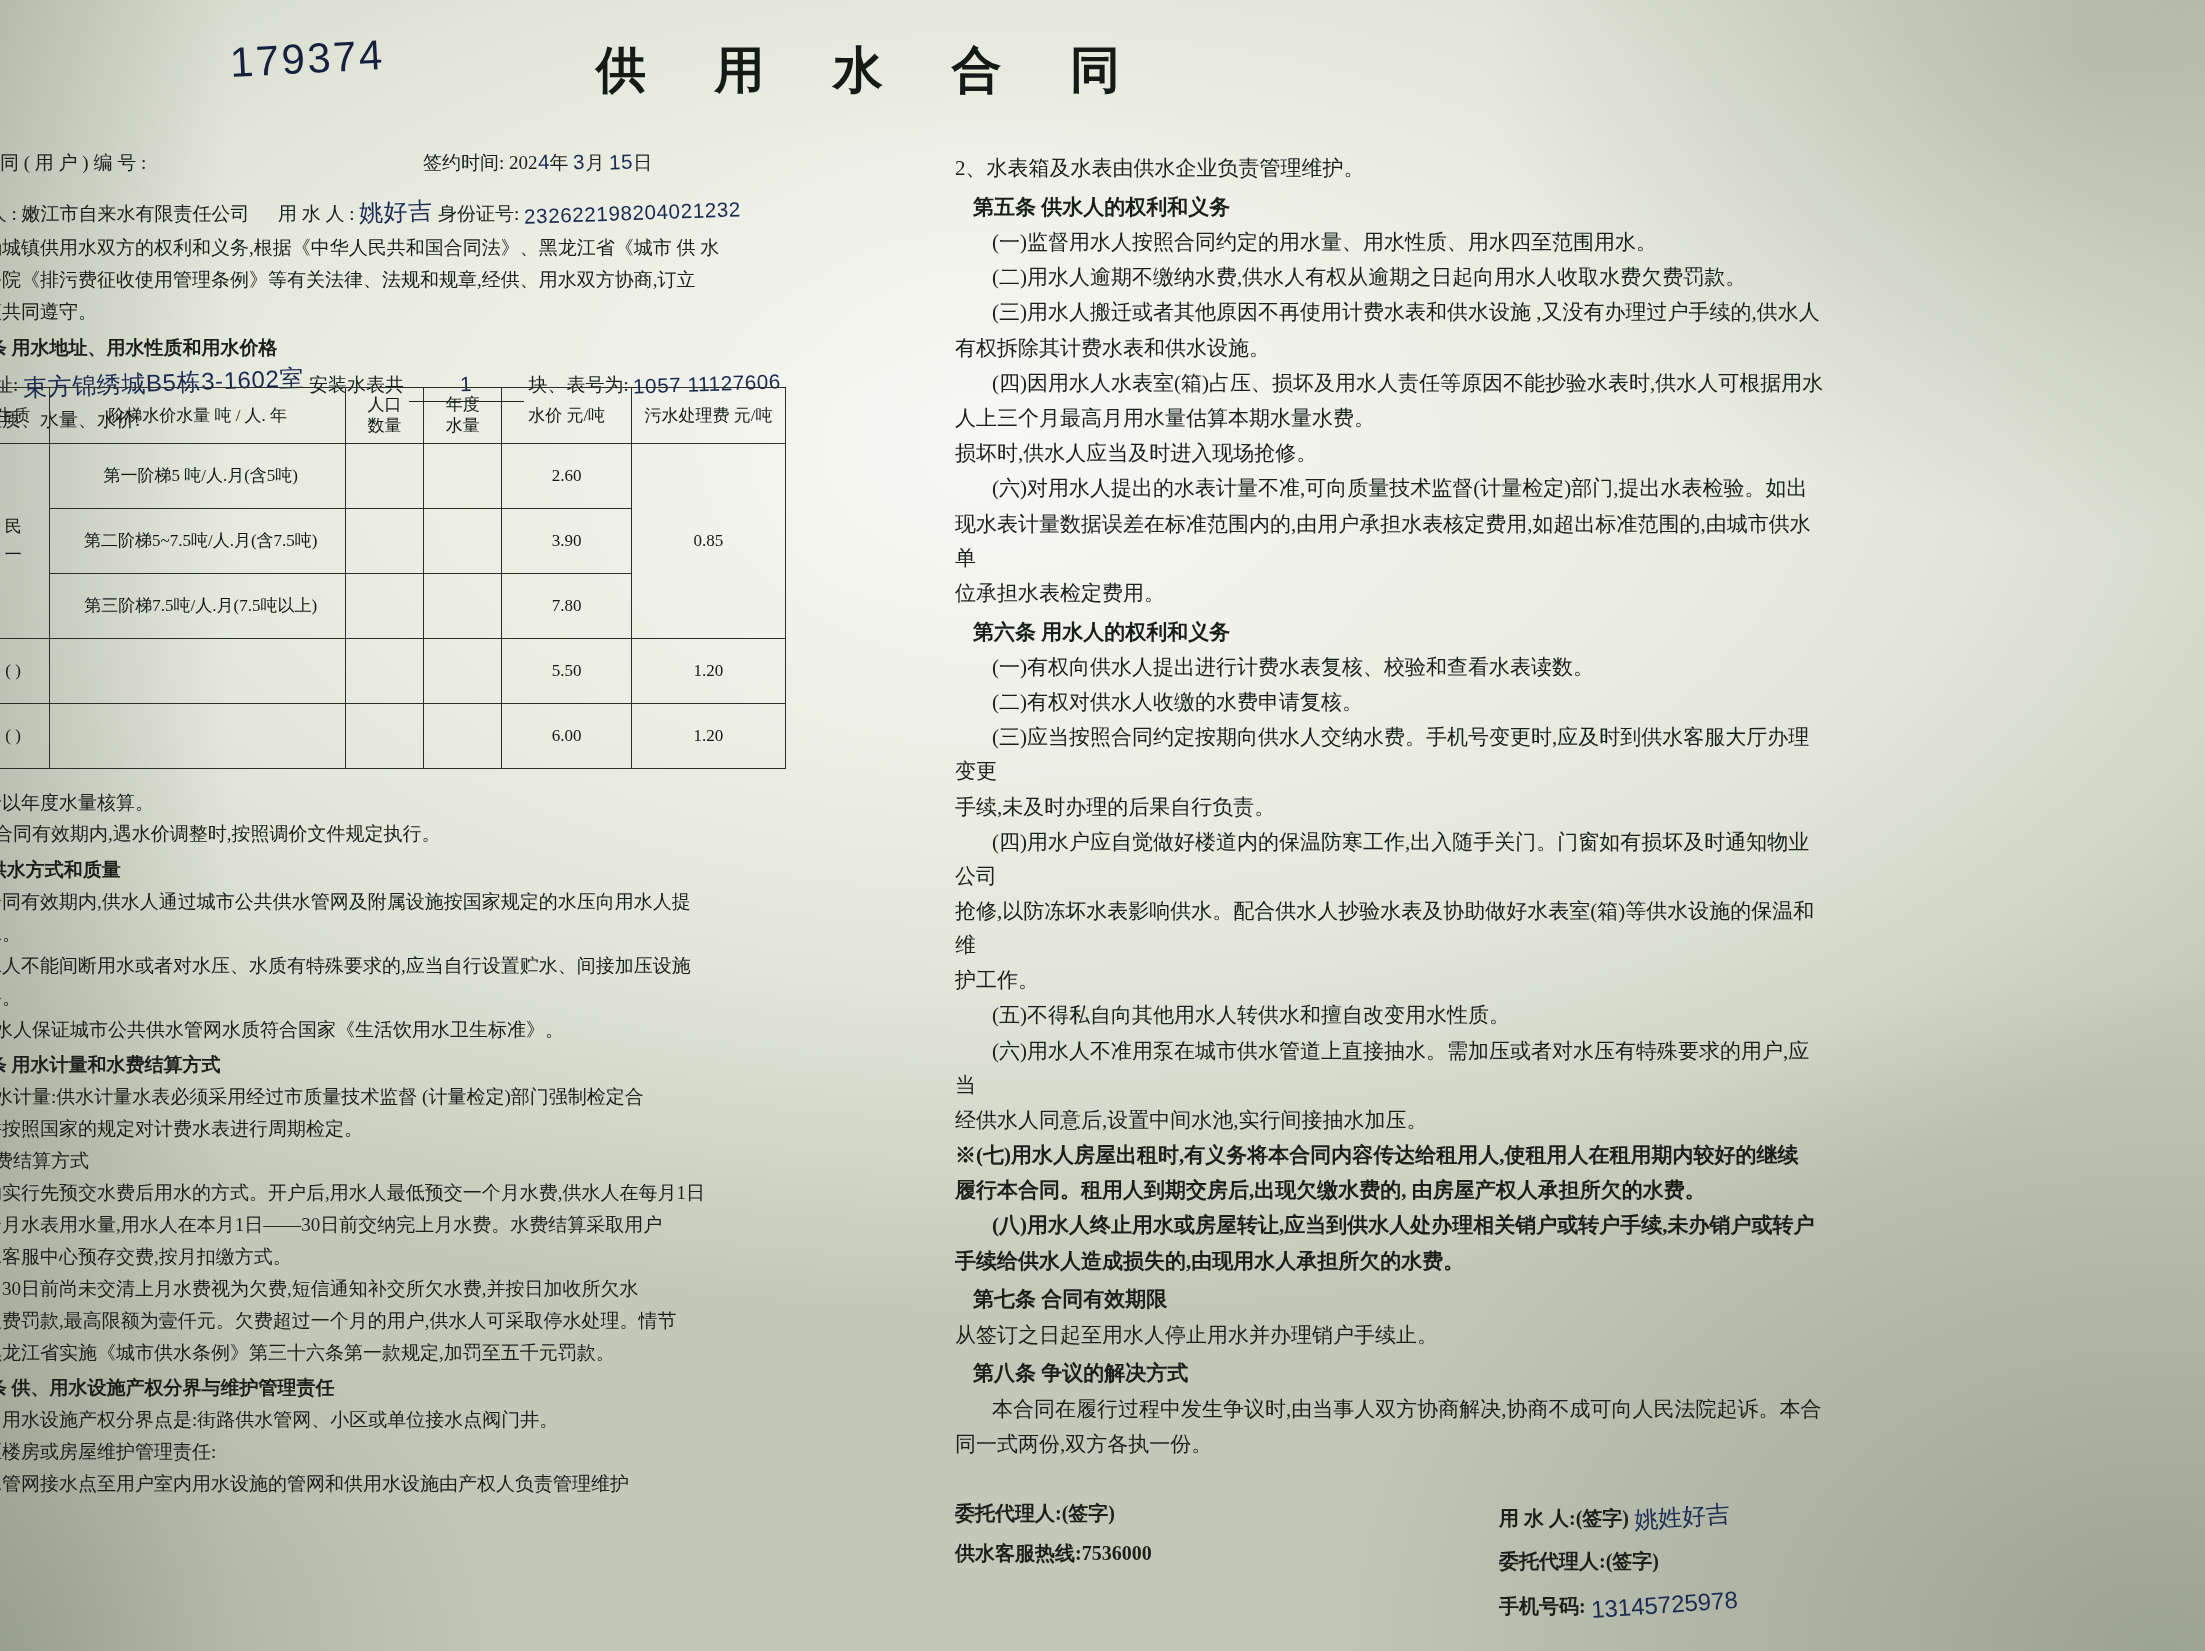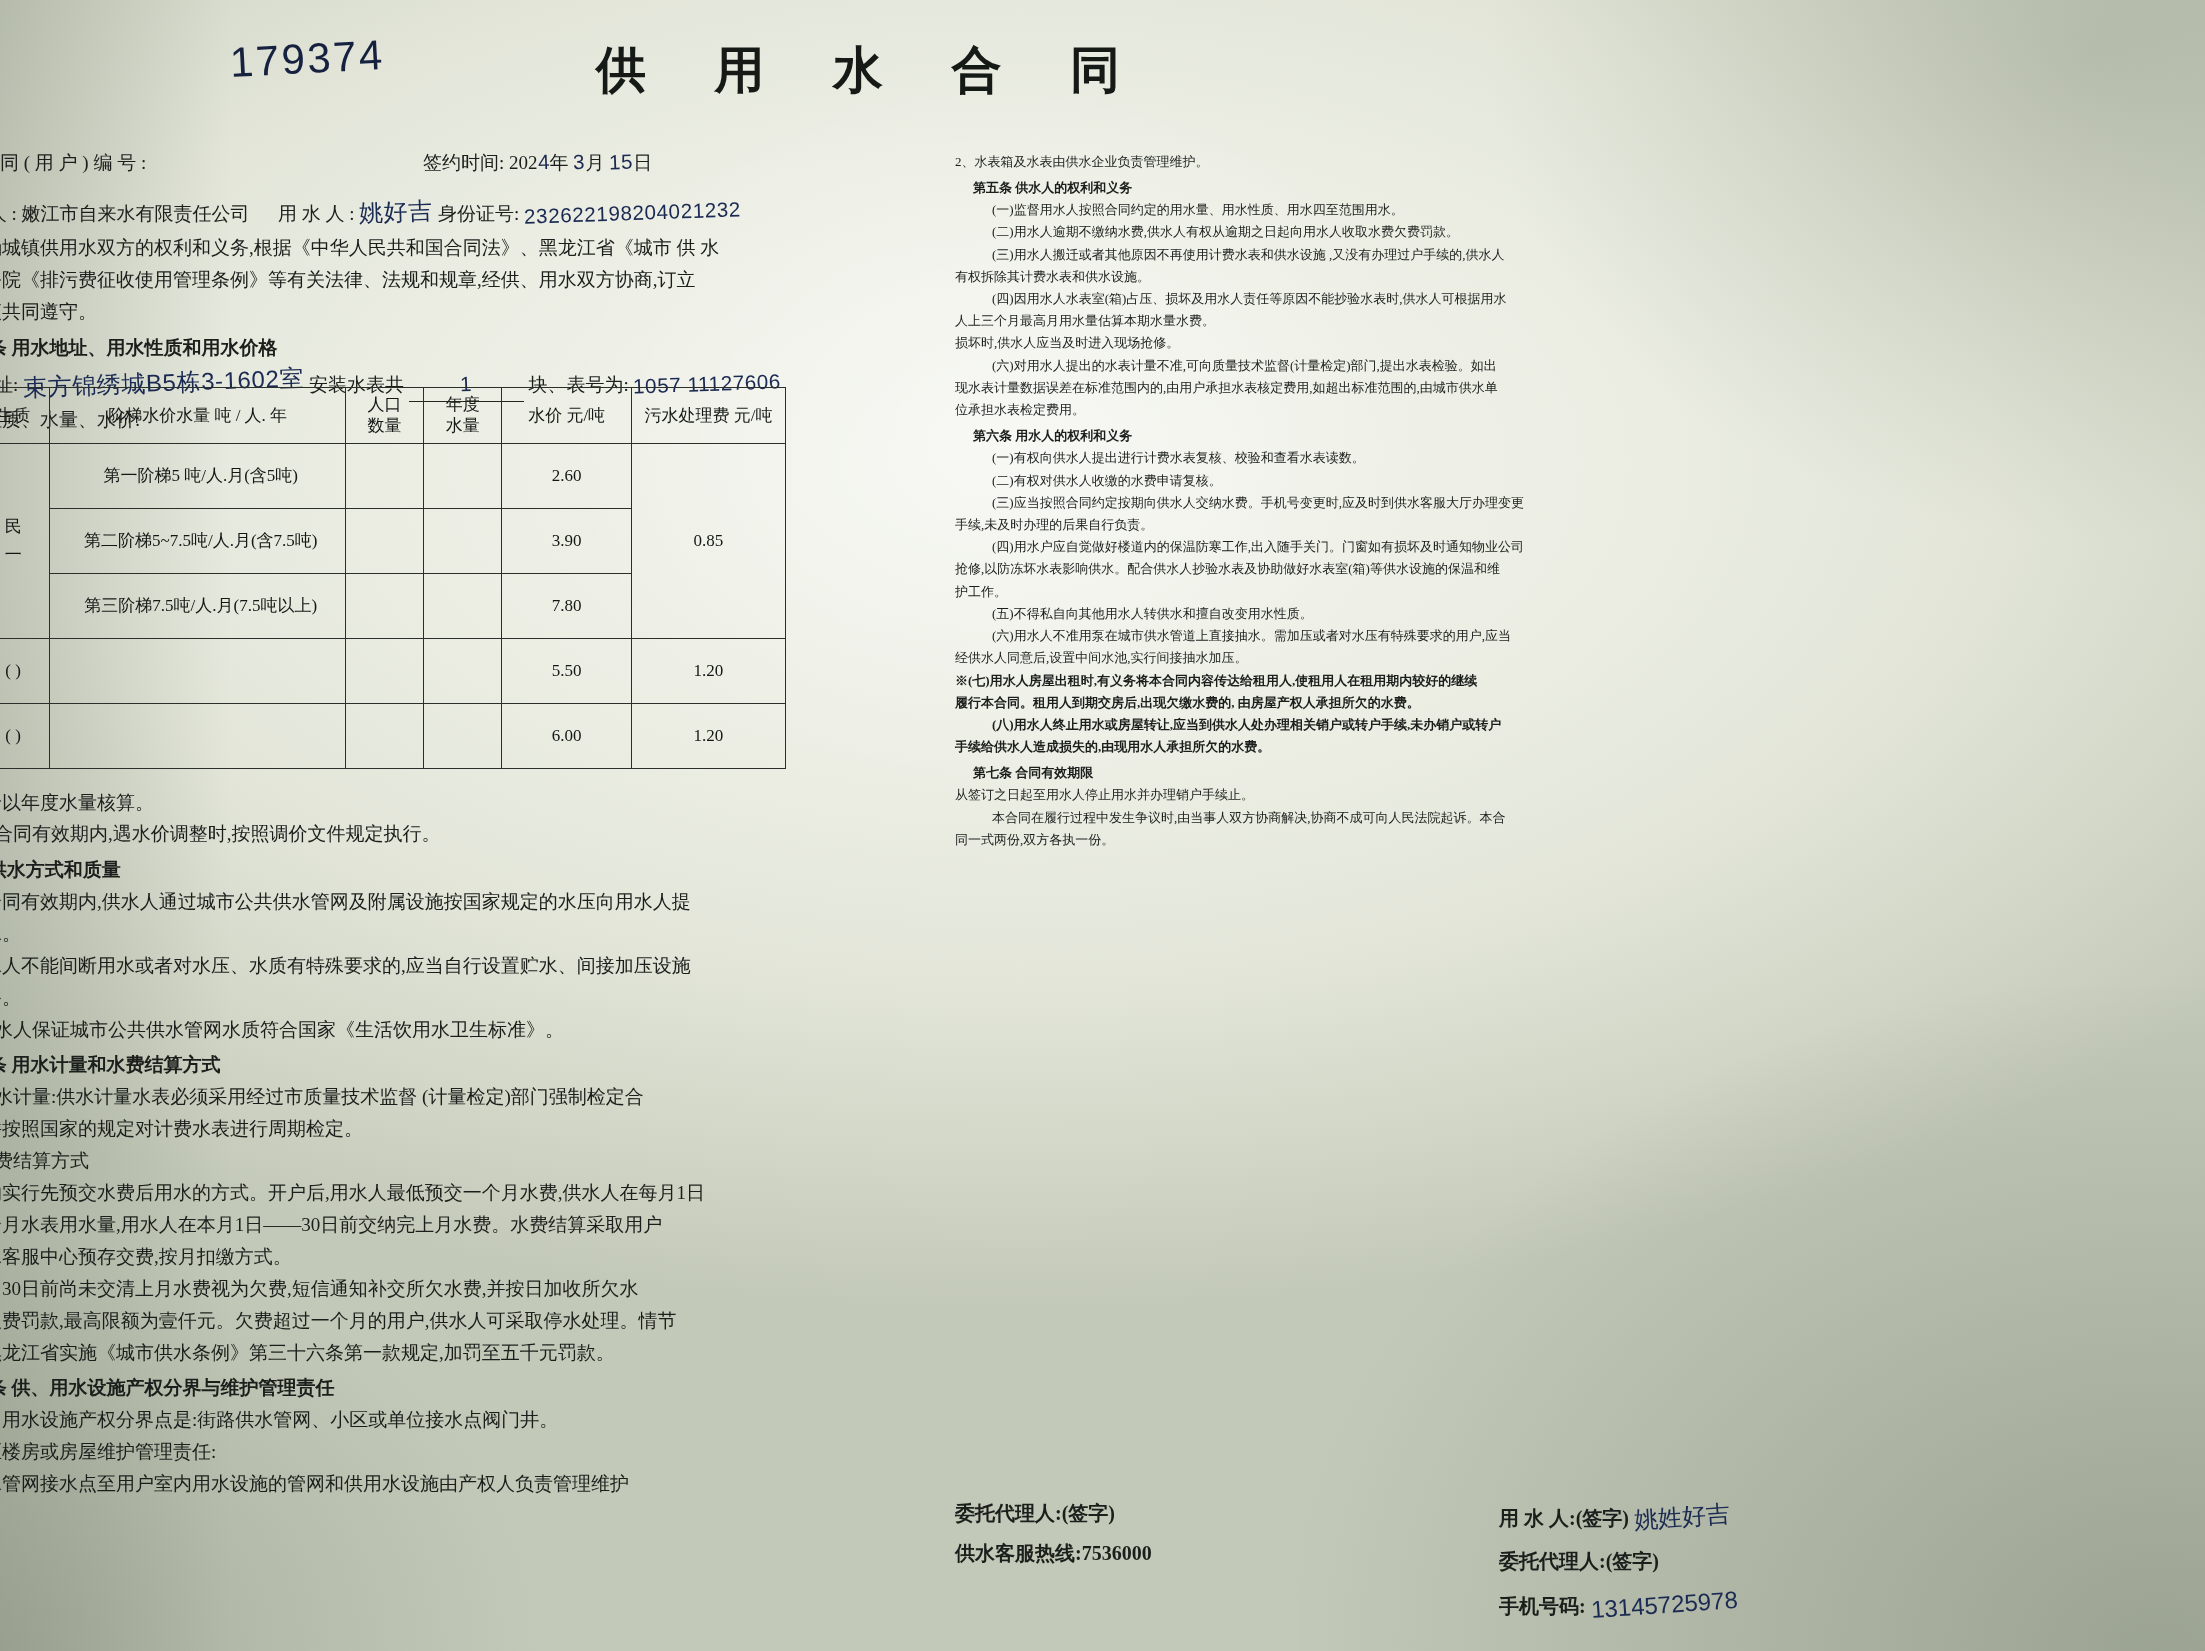--- a/index.html
+++ b/index.html
@@ -78,21 +78,21 @@
     left: -36px;
     width: 925px;
     font-size: 19px;
     line-height: 1.62;
   }
   #col-right {
     position: absolute;
     top: 151px;
     left: 955px;
     width: 871px;
-    font-size: 13px;
+    font-size: 21px;
     line-height: 1.62;
   }
   .line { white-space: nowrap; }
   .p { margin: 0 0 1.2px 0; }
   .indent1 { text-indent: 37px; }
   .bold { font-weight: bold; }
   .sec-head { font-weight: bold; margin-top: 4.8px; }
 
   
   .hand {
@@ -312,20 +312,21 @@
     <div class="p indent1">(五)不得私自向其他用水人转供水和擅自改变用水性质。</div>
     <div class="p indent1">(六)用水人不准用泵在城市供水管道上直接抽水。需加压或者对水压有特殊要求的用户,应当</div>
     <div class="p">经供水人同意后,设置中间水池,实行间接抽水加压。</div>
     <div class="p bold">※(七)用水人房屋出租时,有义务将本合同内容传达给租用人,使租用人在租用期内较好的继续</div>
     <div class="p bold">履行本合同。租用人到期交房后,出现欠缴水费的, 由房屋产权人承担所欠的水费。</div>
     <div class="p bold indent1">(八)用水人终止用水或房屋转让,应当到供水人处办理相关销户或转户手续,未办销户或转户</div>
     <div class="p bold">手续给供水人造成损失的,由现用水人承担所欠的水费。</div>
 
     <div class="p sec-head" style="text-indent:18px">第七条    合同有效期限</div>
     <div class="p">从签订之日起至用水人停止用水并办理销户手续止。</div>
+    <div class="p sec-head" style="text-indent:18px">第八条    争议的解决方式</div>
     <div class="p indent1">本合同在履行过程中发生争议时,由当事人双方协商解决,协商不成可向人民法院起诉。本合</div>
     <div class="p">同一式两份,双方各执一份。</div>
   </div>
 
   <div id="sig-block" class="doc-text">
     <div class="sig-col-a">
       <div>委托代理人:(签字)</div>
       <div>供水客服热线:7536000</div>
     </div>
     <div class="sig-col-b">

